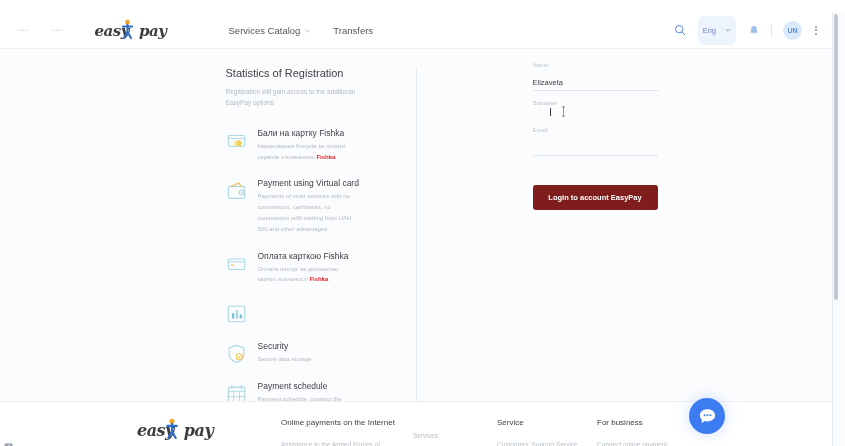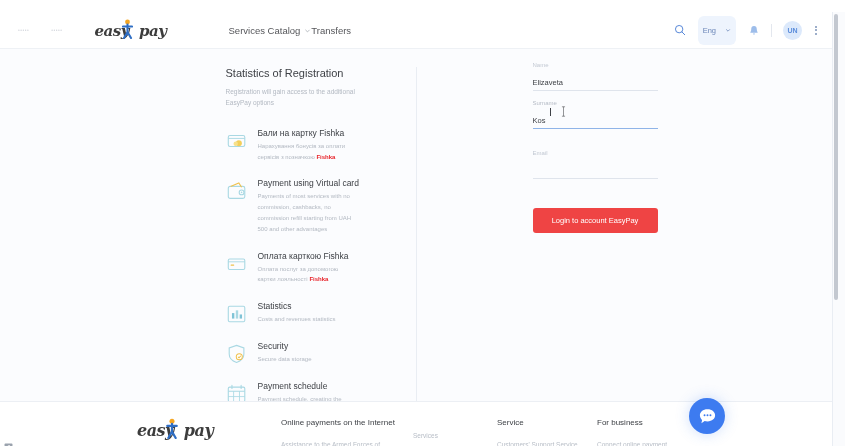--- a/index.html
+++ b/index.html
@@ -24,21 +24,21 @@
   }
   .logo-wrap { margin-left:32px; position:relative; width:66px; height:22px; }
   .logo-text {
     font-family:"DejaVu Serif", serif; font-style:italic; font-weight:700;
     font-size:15px; color:#3c3c3c; letter-spacing:-0.5px;
     position:absolute; top:3px; left:0; white-space:nowrap;
   }
   .logo-text .pay { margin-left:10px; }
   .logo-fig { position:absolute; left:27px; top:0px; width:11px; height:20px; }
 
-  .nav { display:flex; align-items:center; margin-left:68px; }
+  .nav { display:flex; align-items:center; gap:22px; margin-left:68px; }
   .nav-item {
     font-size:9.5px; color:#55565a; display:flex; align-items:center; gap:4px;
     cursor:pointer; white-space:nowrap;
   }
   .chev { width:7px; height:7px; display:inline-block; }
 
   .hdr-right { margin-left:auto; display:flex; align-items:center; gap:11px; margin-right:13px; }
   .icon-btn { width:13px; height:13px; display:flex; align-items:center; justify-content:center; cursor:pointer; }
   .lang-sel {
     display:flex; align-items:center; gap:9px;
@@ -94,22 +94,22 @@
   .caret {
     position:absolute; width:1px; height:8px; background:#3e4146;
     left:17px; top:8px;
   }
   .ibeam {
     position:absolute; left:28px; top:6px; width:5px; height:11px;
   }
   .field.spaced { margin-top:21px; }
   .login-btn {
     margin-top:20px; width:125px; height:25px;
-    background:#ef4444; border:none; border-radius:3px; color:#ffffff;
-    font-size:7.5px; font-family:"Liberation Sans", sans-serif; cursor:pointer;
+    background:#7f1d1d; border:none; border-radius:3px; color:#ffffff;
+    font-size:7.5px; font-family:"Liberation Sans", sans-serif; cursor:pointer;font-weight:bold;
   }
 
   
   .footer {
     position:absolute; top:389px; left:0; width:832px; height:57px;
     background:#ffffff; border-top:1px solid #eceff4;
     display:flex; padding-top:16px;
   }
   .f-logo { margin-left:137px; position:relative; width:70px; height:24px; }
   .f-logo .logo-text { font-size:16px; top:3px; }
@@ -253,24 +253,20 @@
           </div>
         </div>
 
         <div class="feature">
           <svg class="feat-icon" viewBox="0 0 24 24">
             <rect x="2.5" y="3.5" width="18" height="17" rx="1.6" stroke="#a9d8e3" stroke-width="1.2" fill="none"></rect>
             <rect x="6.5" y="11" width="2.6" height="6" fill="#7fc3d6"></rect>
             <rect x="10.7" y="8" width="2.6" height="9" fill="#a9d8e3"></rect>
             <rect x="14.9" y="12.5" width="2.6" height="4.5" fill="#7fc3d6"></rect>
           </svg>
-          <div>
-            <div class="feat-title">Statistics</div>
-            <div class="feat-desc"><span>Costs and revenues statistics</span></div>
-          </div>
         </div>
 
         <div class="feature">
           <svg class="feat-icon" viewBox="0 0 24 24">
             <path d="M11.5 2.6 L19.5 5.4 L19.5 12 C19.5 16.6 15.8 19.8 11.5 21.2 C7.2 19.8 3.5 16.6 3.5 12 L3.5 5.4 Z" stroke="#a9d8e3" stroke-width="1.2" fill="none"></path>
             <circle cx="14.5" cy="15" r="3.3" fill="#fff" stroke="#f0c14b" stroke-width="1.1"></circle>
             <path d="M13 15 L14.2 16.2 L16.2 13.9" stroke="#f0c14b" stroke-width="1.1" fill="none"></path>
           </svg>
           <div>
             <div class="feat-title">Security</div>
@@ -296,21 +292,20 @@
 
       <div class="col-right">
 
         <div class="field">
           <label class="field-label">Name</label>
           <input class="field-input" readonly="" value="Elizaveta" style="">
         </div>
 
         <div class="field active">
           <label class="field-label">Surname</label>
-          <input class="field-input" readonly="" value="Kos" style="">
           <div class="caret"></div>
           <svg class="ibeam" viewBox="0 0 6 14">
             <path d="M1 1 L5 1 M3 1 L3 13 M1 13 L5 13" stroke="#55565a" stroke-width="0.8" fill="none"></path>
           </svg>
         </div>
 
         <div class="field spaced">
           <label class="field-label">Email</label>
           <input class="field-input" readonly="" value="" style="">
         </div>

